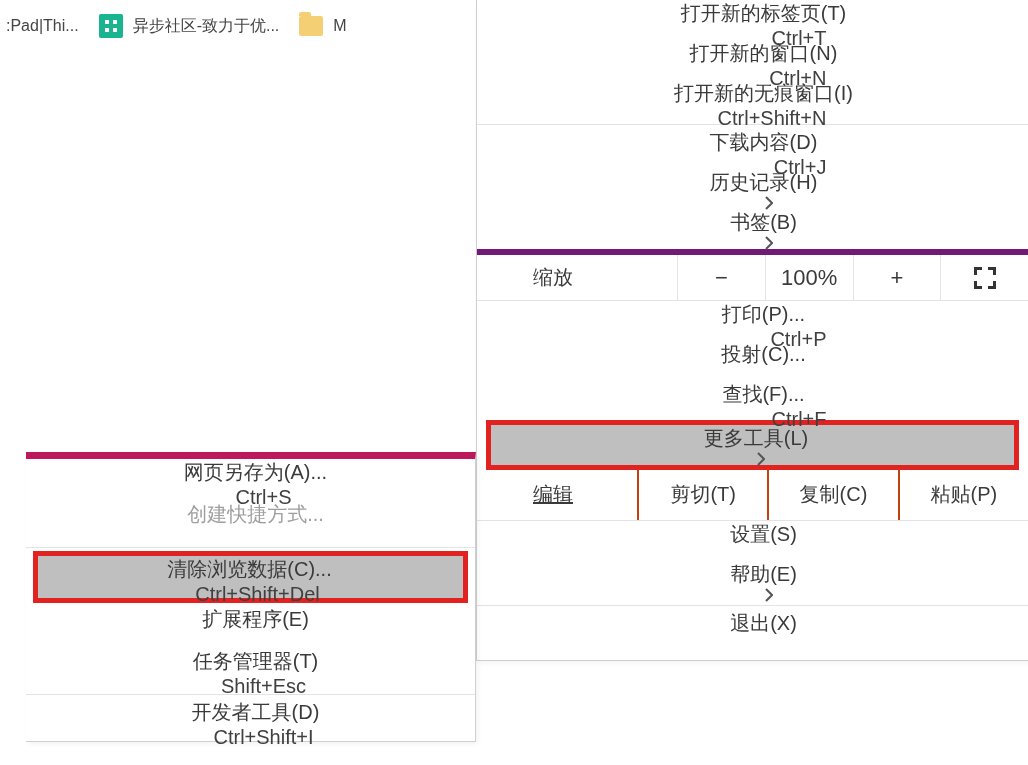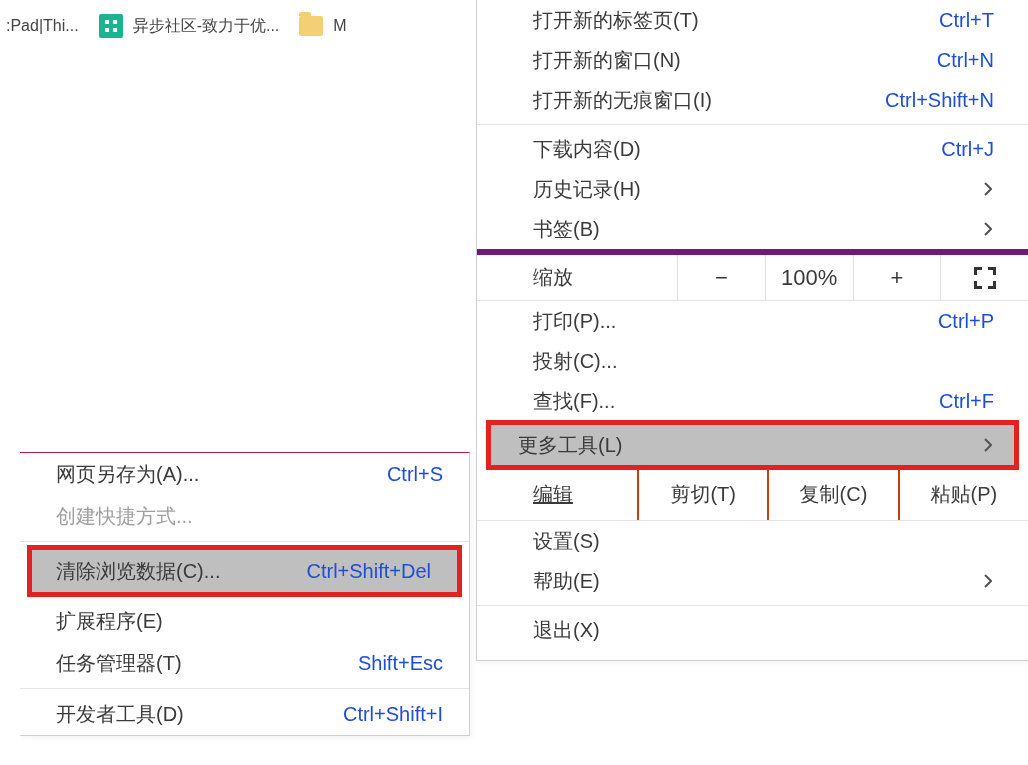--- a/index.html
+++ b/index.html
@@ -67,23 +67,24 @@
     position: absolute;
     background: #ffffff;
     border: 1px solid #cfcfcf;
     box-shadow: 2px 2px 6px rgba(0,0,0,0.05);
   }
   .menu-row {
     display: flex;
     align-items: center;
     height: 42px;
     padding: 0 22px 0 30px;
+    flex-direction: column;
   }
   .menu-row .label { flex: 1; }
-  .menu-row .shortcut { color: #1d4ed8; font-size: 20px; margin-left: 16px; }
+  .menu-row .shortcut { color: #404040; font-size: 20px; margin-left: 16px; }
   .menu-row .chevron { width: 12px; flex: 0 0 12px; margin-left: 10px; color: #555; display:flex; align-items:center; justify-content:center;}
   .sep {
     height: 1px;
     background: #e3e3e3;
     margin: 4px 0;
   }
   .disabled { color: #9f9f9f; }
   .hovered { background: #bfbfbf; }
   .highlight-box { box-shadow: 0 0 0 5px #e22121; }
 
@@ -148,23 +149,23 @@
     display: flex;
     align-items: center; justify-content: center;
     border-left: 2px solid #c2410c;
     height: 100%;
   }
   .edit-cell.first { border-left: none; justify-content: flex-start; padding-left: 56px; flex: 0 0 160px; text-decoration: underline; }
 
   
   .sub-menu {
     top: 452px;
-    left: 20px;
+    left: 26px;
     width: 450px;
-    border-top: 1px solid #be185d;
+    border-top: 7px solid #be185d;
     border-left: none;
   }
   .sub-menu .menu-row { height: 42px; padding-left: 36px; padding-right: 26px; }
 
   
   .clear-data-wrap {
     margin: 8px 12px;
   }
 
   

